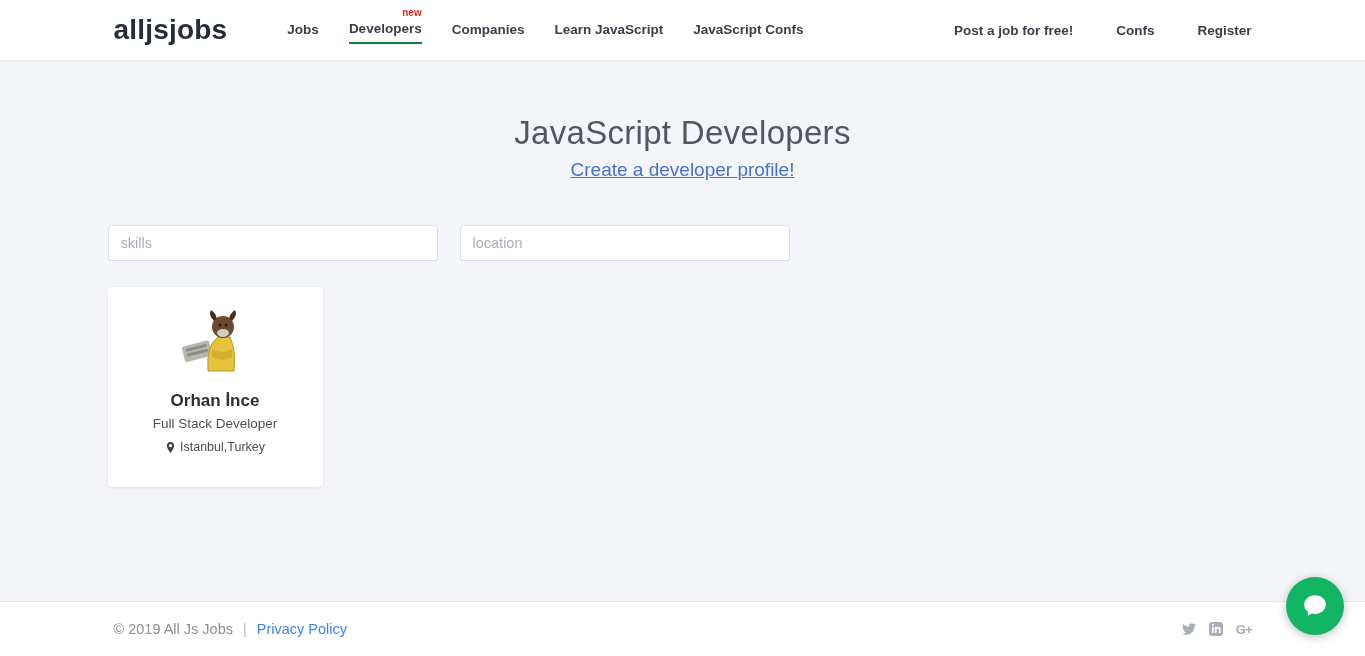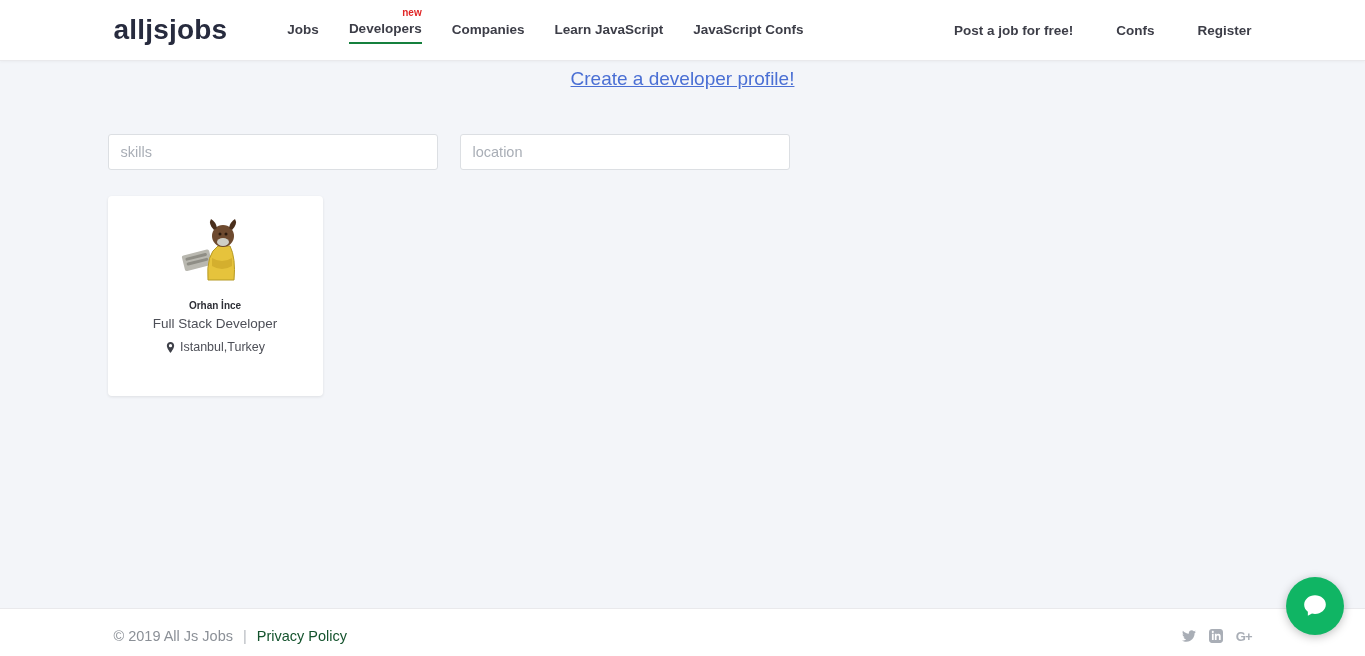--- a/index.html
+++ b/index.html
@@ -61,39 +61,39 @@
   }
   .filter-input::placeholder { color: #a9aeb6; }
 
   .cards { margin-top: 26px; display: grid; grid-template-columns: repeat(5, 215px); gap: 18px; }
   .dev-card {
     background: #fff; border-radius: 4px; height: 200px;
     box-shadow: 0 1px 3px rgba(0,0,0,0.09);
     padding: 18px 10px 20px; text-align: center; cursor: pointer;
   }
   .avatar { width: 74px; height: 74px; margin: 0 auto; }
-  .dev-name { margin-top: 12px; font-size: 10px; font-weight: bold; color: #2e2f36; }
+  .dev-name { margin-top: 12px; font-size: 17px; font-weight: bold; color: #2e2f36; }
   .dev-role { margin-top: 5px; font-size: 13.5px; color: #4d4f57; }
   .dev-location {
     margin-top: 9px; font-size: 12.5px; color: #4d4f57;
     display: flex; align-items: center; justify-content: center; gap: 4px;
   }
   .pin-icon svg { display: block; }
 
   
   footer.footer {
     background: #fff; border-top: 1px solid #e9e9ec; height: 55px;
   }
   .footer-inner {
     max-width: 1150px; margin: 0 auto; height: 100%; padding: 0 6px;
     display: flex; align-items: center; justify-content: space-between; gap: 20px;
   }
   .footer-left { display: flex; align-items: center; gap: 10px; font-size: 14.5px; color: #8b9097; }
   .footer-sep { color: #b6bac0; }
-  .privacy-link { color: #14532d; text-decoration: none; cursor: pointer; }
+  .privacy-link { color: #3b82f6; text-decoration: none; cursor: pointer; }
   .footer-social { display: flex; align-items: center; gap: 13px; }
   .social-link { display: flex; align-items: center; cursor: pointer; text-decoration: none; }
   .social-link svg { fill: #a9aeb6; }
   .gplus-glyph { font-size: 13px; font-weight: bold; color: #a9aeb6; letter-spacing: -1px; }
 
   
   .chat-button {
     position: fixed; right: 21px; bottom: 21px;
     width: 58px; height: 58px; border-radius: 50%;
     background: #10b564; border: none; cursor: pointer;
@@ -119,20 +119,21 @@
     </nav>
     <div class="nav-right">
       <a class="nav-item">Post a job for free!</a>
       <a class="nav-item">Confs</a>
       <a class="nav-item">Register</a>
     </div>
   </div>
 </header>
 
 <main>
+  <h1 class="page-title">JavaScript Developers</h1>
   <div class="create-link-wrap">
     <a class="create-link">Create a developer profile!</a>
   </div>
 
   <div class="container">
     <div class="filters">
       <input class="filter-input" type="text" placeholder="skills" style="">
       <input class="filter-input" type="text" placeholder="location" style="">
     </div>
 

